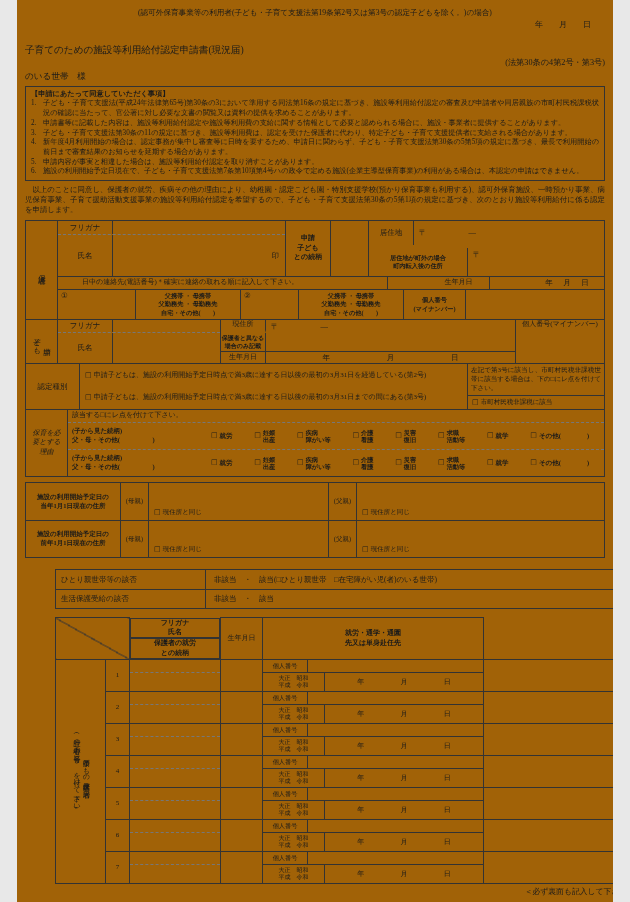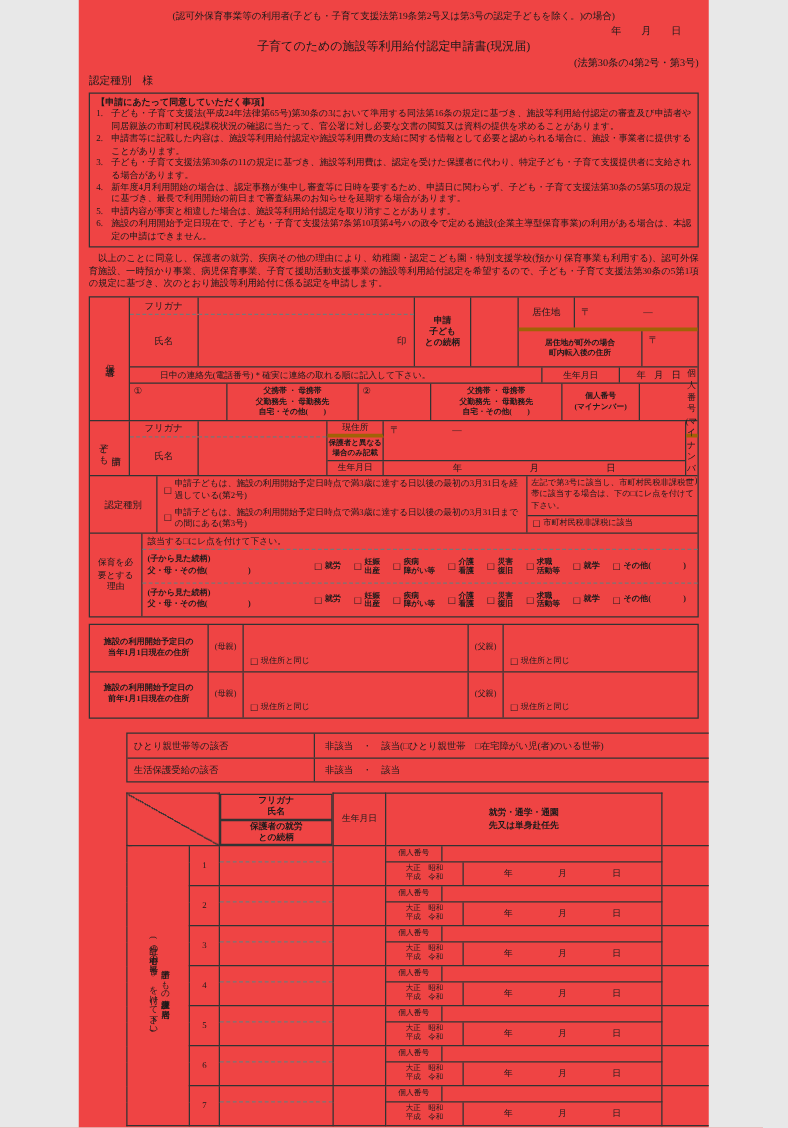--- a/index.html
+++ b/index.html
@@ -1,35 +1,35 @@
 <!DOCTYPE html>
 <html><head>
 <meta charset="utf-8">
 <style>
   * { margin:0; padding:0; box-sizing:border-box; }
   html,body { background:#e8e8e8; }
   body { font-family:"Liberation Serif","DejaVu Serif",serif; color:#1a1a1a; }
-  .page { position:relative; width:504px; height:902px; background:#ef4444; margin:0 auto;
+  .page { position:relative; width:596px; height:902px; background:#a16207; margin:0 auto;
           padding:8px 8px 0 8px; font-size:7.5px; line-height:1.35; overflow:hidden; }
   .pre { white-space:pre-line;font-weight:bold; }
   .vtext { writing-mode:vertical-rl; white-space:pre; letter-spacing:1px; }
   .c { display:flex; align-items:center; justify-content:center; text-align:center; }
   .cl { display:flex; align-items:center; }
   .fx { display:flex; }
   .col { display:flex; flex-direction:column; }
   .br { border-right:1px solid #333; }
   .bb { border-bottom:3px solid #a16207; }
   .bt { border-top:1px solid #333; }
   .dshb { border-bottom:1px dashed #777; }
   .fs6 { font-size:6px; } .fs62 { font-size:6.2px; } .fs65 { font-size:6.5px; } .fs7 { font-size:7px; }
   .cbx { font-family:"DejaVu Sans","Liberation Sans",sans-serif; font-size:7px; margin-right:2px; }
 
   .hdr-note { text-align:center; font-size:7.6px; }
   .hdr-date { text-align:right; padding-right:14px; font-size:8px; margin-top:2px; }
-  .hdr-title { text-align:center; font-size:9.6px; margin-top:1px; }
+  .hdr-title { font-size:9.6px; margin-top:13px; }
   .hdr-sub { text-align:right; font-size:8.2px; }
   .addressee { font-size:8.6px; margin-top:3px; }
 
   .noticebox { border:1.5px solid #333; margin-top:3px; padding:3px 5px 3px 5px; font-size:7.2px; }
   .n-item { display:flex; }
   .n-item .num { width:12px; flex:none; }
   .n-item .txt { flex:1; text-align:justify; }
 
   .consent { margin-top:4px; font-size:7.4px; text-align:justify; }
 
@@ -49,21 +49,21 @@
 </style>
 </head>
 <body>
 
 <div class="page">
 
   <div class="hdr-note">(認可外保育事業等の利用者(子ども・子育て支援法第19条第2号又は第3号の認定子どもを除く。)の場合)</div>
   <div class="hdr-date">年　　月　　日</div>
   <div class="hdr-title">子育てのための施設等利用給付認定申請書(現況届)</div>
   <div class="hdr-sub">(法第30条の4第2号・第3号)</div>
-  <div class="addressee">認定種別　様</div>
+  <div class="addressee">のいる世帯　様</div>
 
   <div class="noticebox">
     <div style="font-weight:bold;">【申請にあたって同意していただく事項】</div>
     <div class="n-item">
         <span class="num">1.</span>
         <span class="txt">子ども・子育て支援法(平成24年法律第65号)第30条の3において準用する同法第16条の規定に基づき、施設等利用給付認定の審査及び申請者や同居親族の市町村民税課税状況の確認に当たって、官公署に対し必要な文書の閲覧又は資料の提供を求めることがあります。</span>
       </div>
     <div class="n-item">
         <span class="num">2.</span>
         <span class="txt">申請書等に記載した内容は、施設等利用給付認定や施設等利用費の支給に関する情報として必要と認められる場合に、施設・事業者に提供することがあります。</span>
@@ -120,21 +120,21 @@
                 <span style="margin-left:42px;">—</span>
               </div>
             </div>
             <div class="fx" style="flex:1;">
               <div class="c br pre fs62" style="width:99px;">居住地が町外の場合
 町内転入後の住所</div>
               <div class="blank" style="padding:2px 0 0 5px;"><span>〒</span></div>
             </div>
           </div>
         </div>
-        <div class="fx bt" style="height:13px;">
+        <div class="fx bt" style="height:13px;gap:40px;">
           <div class="cl br fs7" style="width:330px;padding-left:24px;">日中の連絡先(電話番号)＊確実に連絡の取れる順に記入して下さい。</div>
           <div class="c br fs7" style="width:62px;">生年月日</div>
           <div class="fx" style="flex:1;align-items:center;justify-content:space-around;padding:0 10px;">
             <span>年</span>
             <span>月</span>
             <span>日</span>
           </div>
         </div>
         <div class="fx bt" style="flex:1;">
           <div class="br" style="width:78px;padding:1px 0 0 3px;"><span>①</span></div>
@@ -210,21 +210,21 @@
       <div class="col" style="width:136px;">
         <div class="fs65" style="flex:1;padding:2px 3px;text-align:justify;">左記で第3号に該当し、市町村民税非課税世帯に該当する場合は、下の□にレ点を付けて下さい。</div>
         <div class="fx bt" style="height:14px;align-items:center;padding-left:4px;">
           <span class="cbx">□</span>
           <span class="fs65">市町村民税非課税に該当</span>
         </div>
       </div>
     </div>
 
     <div class="band bt" style="height:67px;">
-      <div class="c br fs7" style="width:42px;padding:0 3px;">保育を必要とする理由</div>
+      <div class="c br fs7" style="width:42px;padding:0 3px;font-style:italic;">保育を必要とする理由</div>
       <div class="col" style="flex:1;">
         <div class="cl dshb fs7" style="height:13px;padding-left:4px;">該当する□にレ点を付けて下さい。</div>
         <div class="fx dshb" style="flex:1;align-items:center;">
           <div class="pre fs65" style="width:132px;padding-left:4px;">(子から見た続柄)
 父・母・その他(　　　　　)</div>
           <div class="fx" style="flex:1;justify-content:space-around;align-items:center;padding-right:4px;">
             <span class="fx" style="align-items:center;">
                 <span class="cbx">□</span>
                 <span class="pre fs65">就労</span>
               </span>

